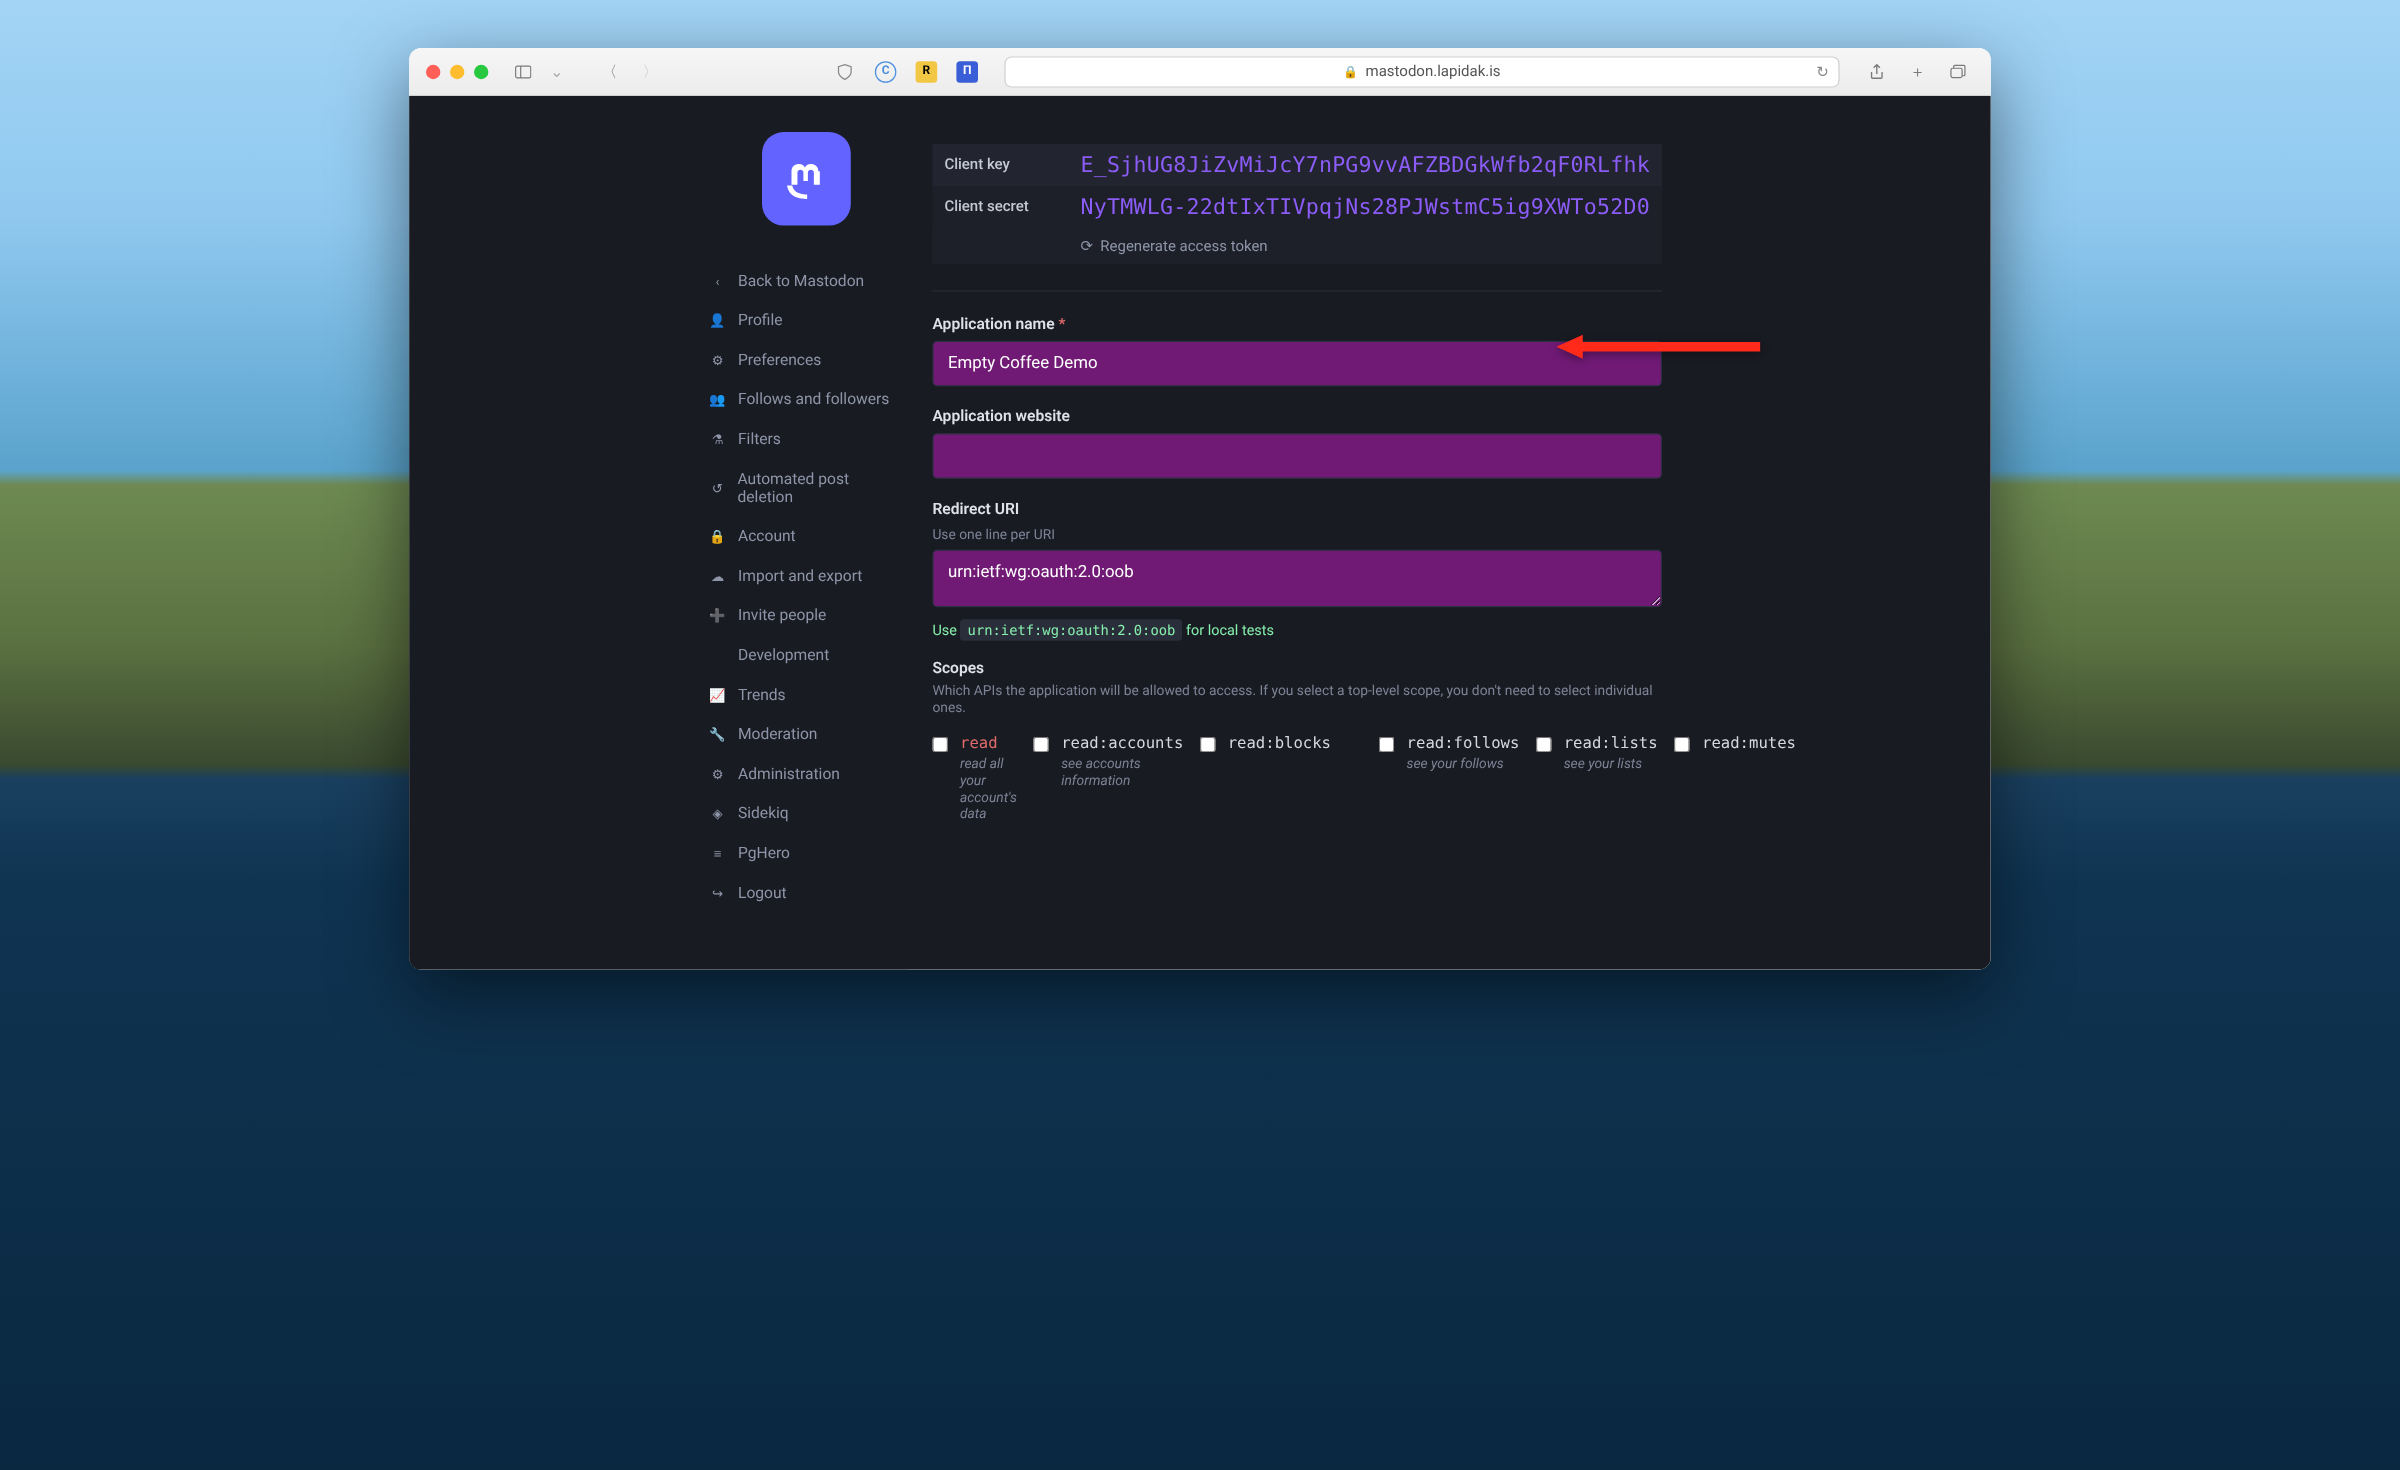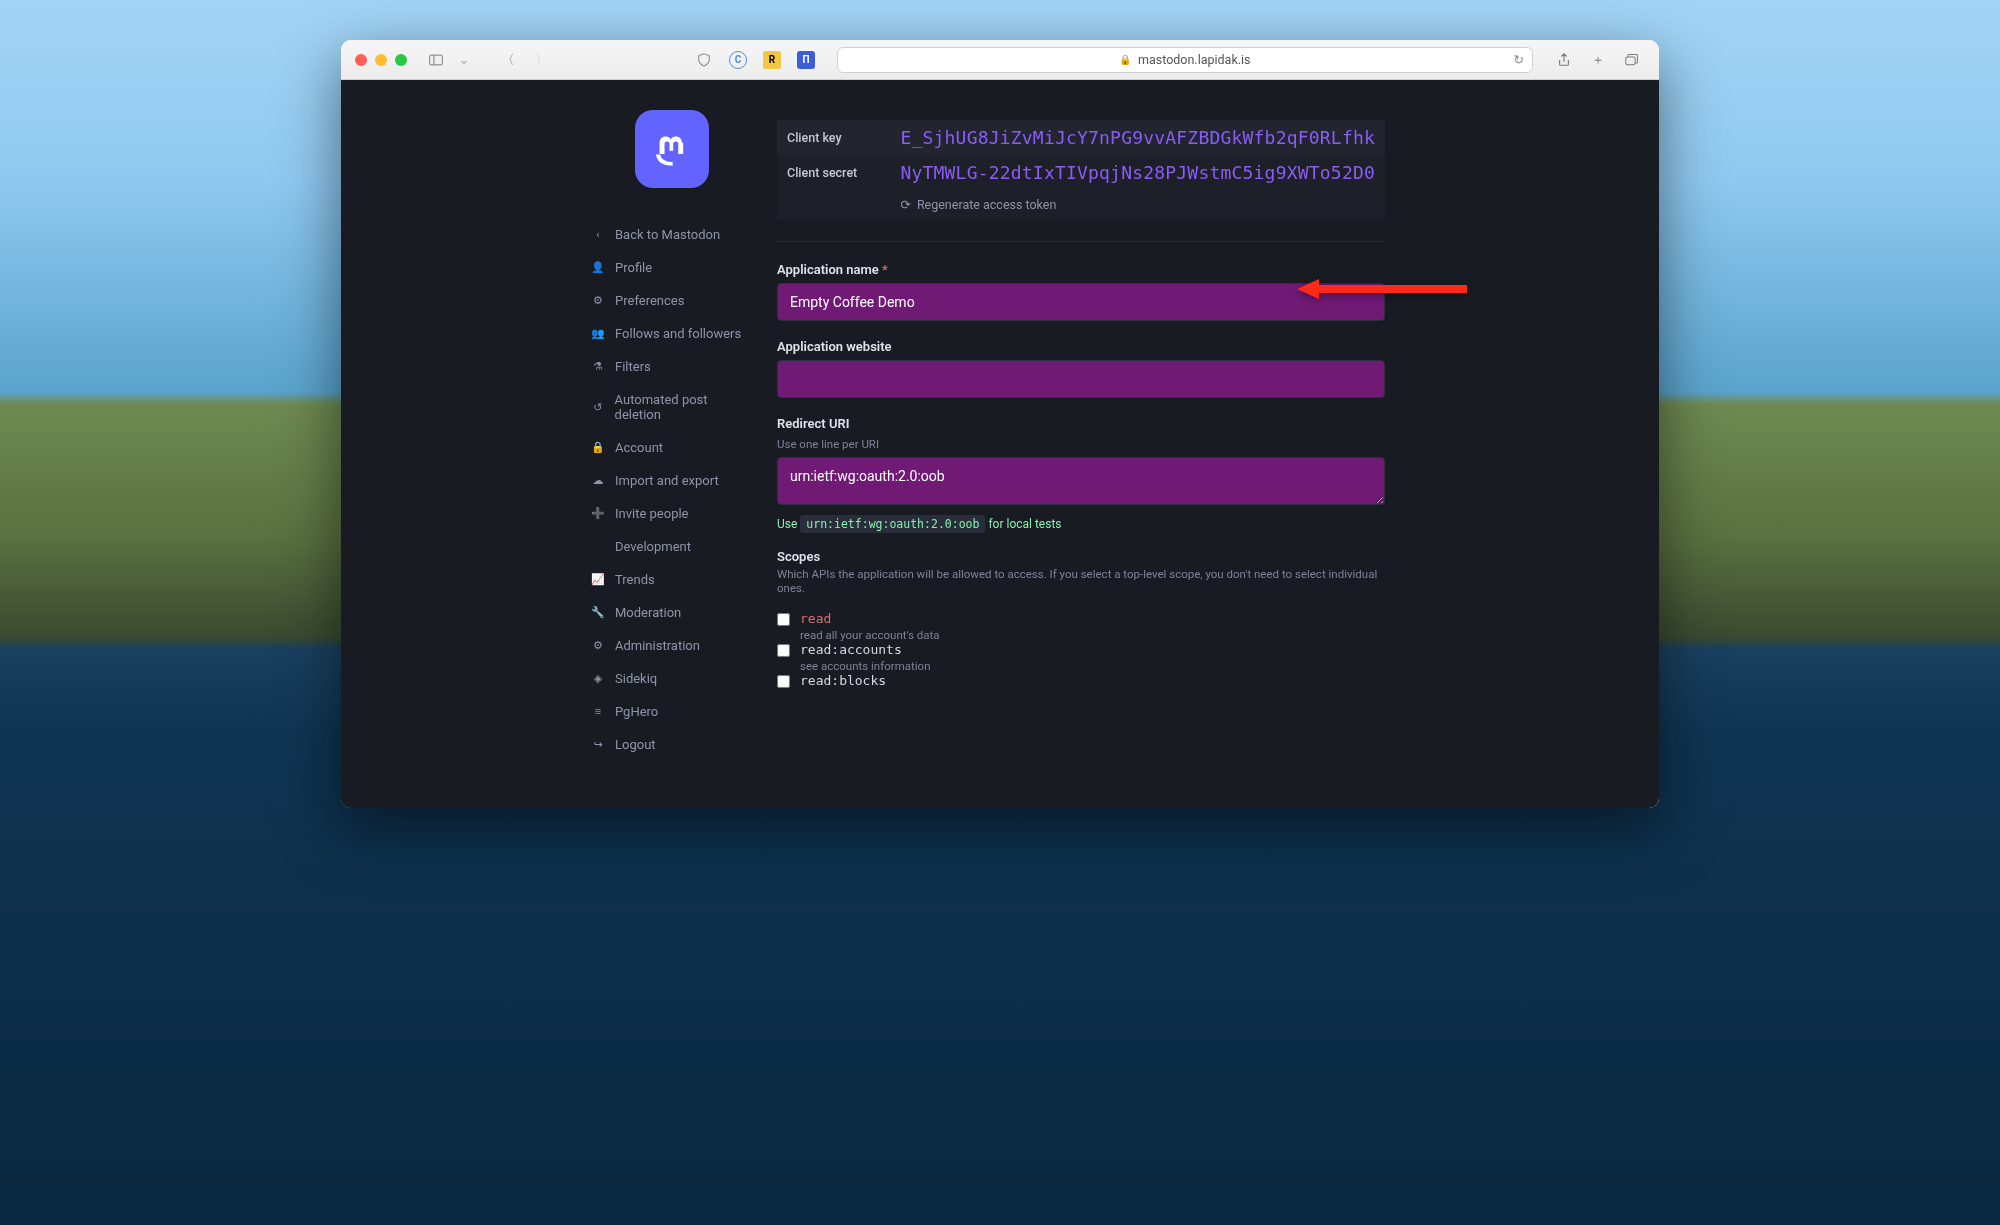--- a/index.html
+++ b/index.html
@@ -125,26 +125,26 @@
     padding: 10px 12px; color: #fff; font-size: 14px; font-family: inherit;
   }
   .input.ta { resize: vertical; height: 48px; }
   .use-hint { font-size: 12px; color: #86efac; }
   .code-pill { background: #2a2d3a; padding: 2px 6px; border-radius: 3px; font-family: ui-monospace, Menlo, monospace; font-size: 11.5px;}
 
   .scopes-head { font-size: 13px; font-weight:600; color:#dfe2ea; }
   .scopes-hint { font-size: 11.5px; color:#7d8396; margin-top:3px; margin-bottom: 16px; width:608px;}
 
   .scopes { display: flex; gap: 40px; width: 608px; }
-  .scope-col { flex: 1; display:flex; flex-direction:column; }
+  .scope-col { flex: 1; display:flex; flex-direction:row; gap: 14px; }
   .scope { display: flex; gap: 10px; align-items: flex-start; }
   .scope input[type=checkbox]{ margin-top:2px; width:13px; height:13px; accent-color:#6364ff; background:#0f1016;}
   .scope-name { font-family: ui-monospace, Menlo, monospace; font-size: 13px; color: #d5d8e0; }
   .scope-name.hi { color: #e06b6b; }
-  .scope-desc { font-size: 11.5px; color: #7d8396; margin-top:2px;}
+  .scope-desc { font-size: 11.5px; color: #7d8396; margin-top:2px;font-style:italic;}
 
   .arrow {
     position: absolute;
     top: 196px;
     left: 540px;
     pointer-events: none;
   }
   .arrow svg { filter: drop-shadow(0 2px 4px rgba(0,0,0,0.4)); }
 
   .main::-webkit-scrollbar { width: 6px; }
@@ -358,20 +358,42 @@
                 <div class="scope-desc">see accounts information</div>
               </div>
             </div>
             <div class="scope">
               <input type="checkbox" style="">
               <div>
                 <div class="scope-name">read:blocks</div>
               </div>
             </div>
           </div>
+        <div class="scope-col" id="scopes-right">
+            <div class="scope">
+              <input type="checkbox" style="">
+              <div>
+                <div class="scope-name">read:follows</div>
+                <div class="scope-desc">see your follows</div>
+              </div>
+            </div>
+            <div class="scope">
+              <input type="checkbox" style="">
+              <div>
+                <div class="scope-name">read:lists</div>
+                <div class="scope-desc">see your lists</div>
+              </div>
+            </div>
+            <div class="scope">
+              <input type="checkbox" style="">
+              <div>
+                <div class="scope-name">read:mutes</div>
+              </div>
+            </div>
+          </div>
       </div>
 
       <div class="arrow">
         <svg width="170" height="26" viewBox="0 0 170 26">
           <polygon fill="#ff2a1a" points="0,13 22,3 22,9 170,9 170,17 22,17 22,23"></polygon>
         </svg>
       </div>
 
     </div>
   </div>

